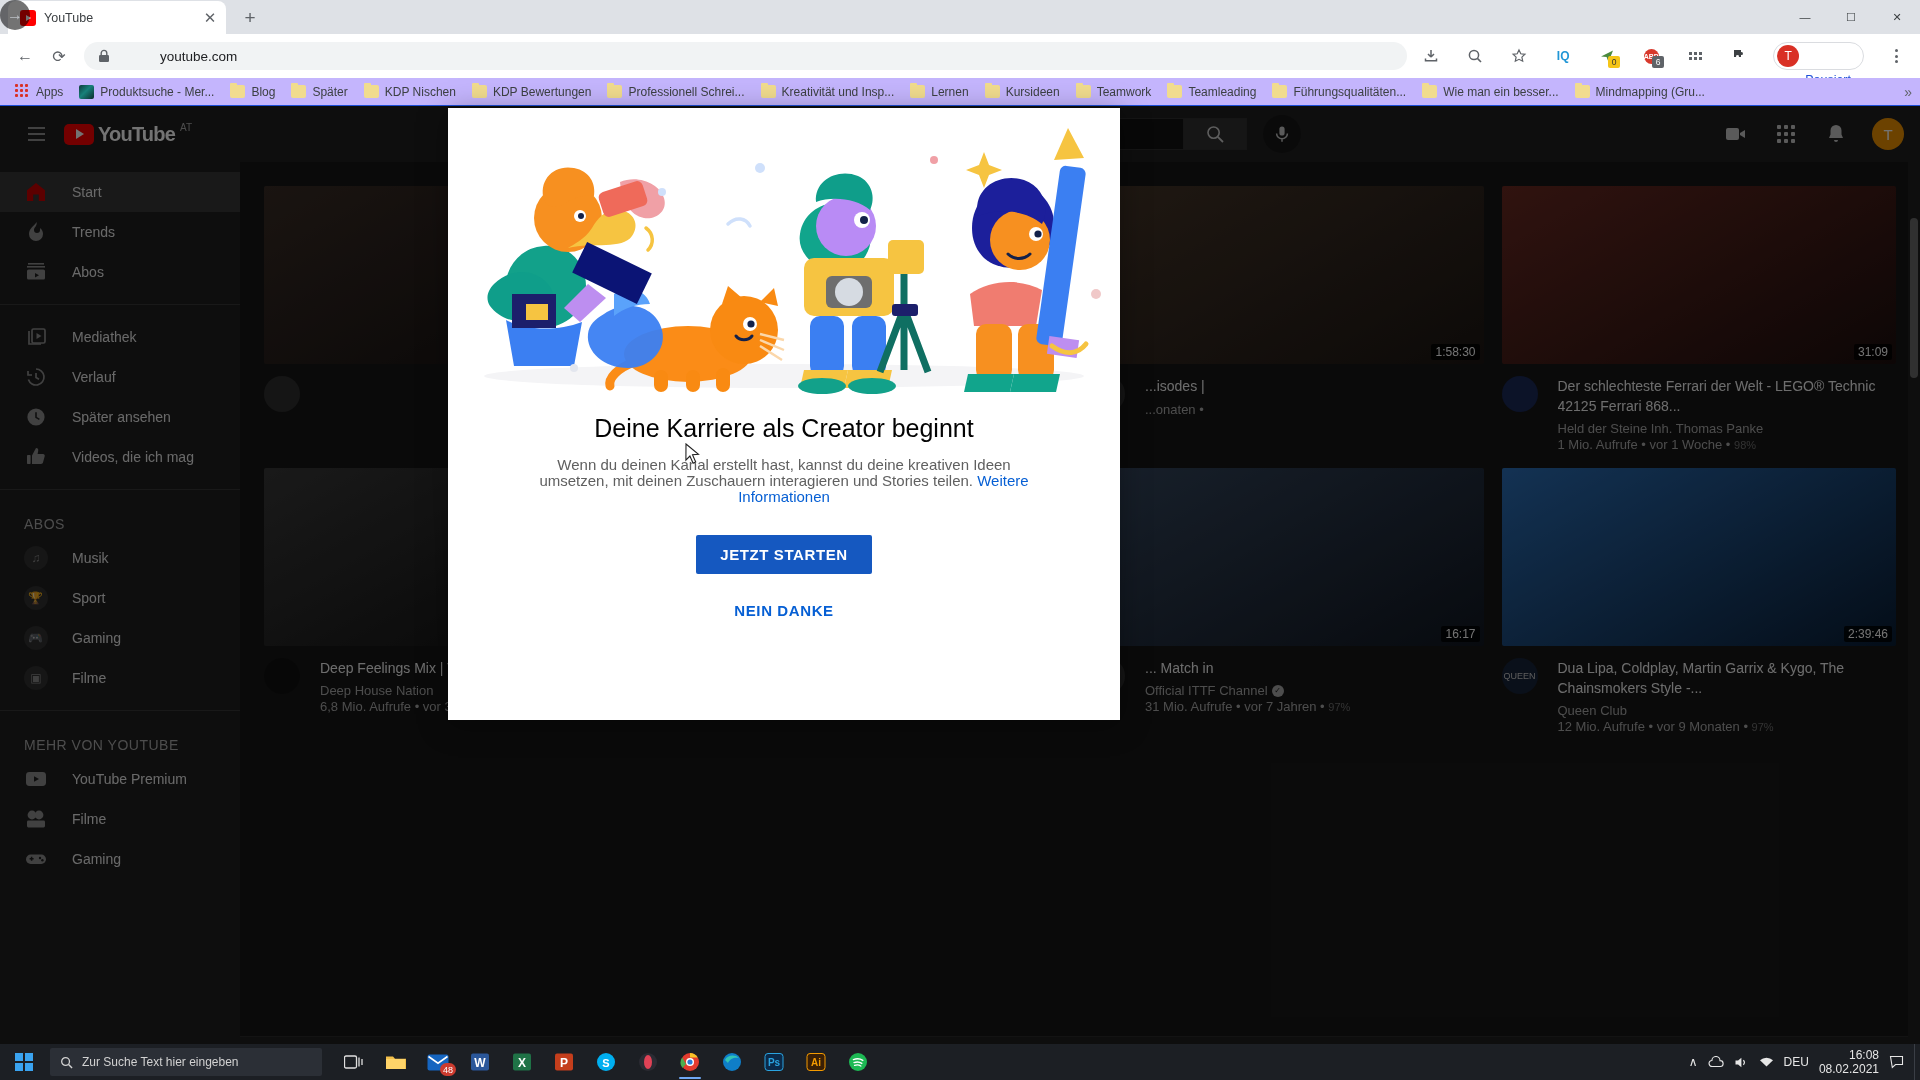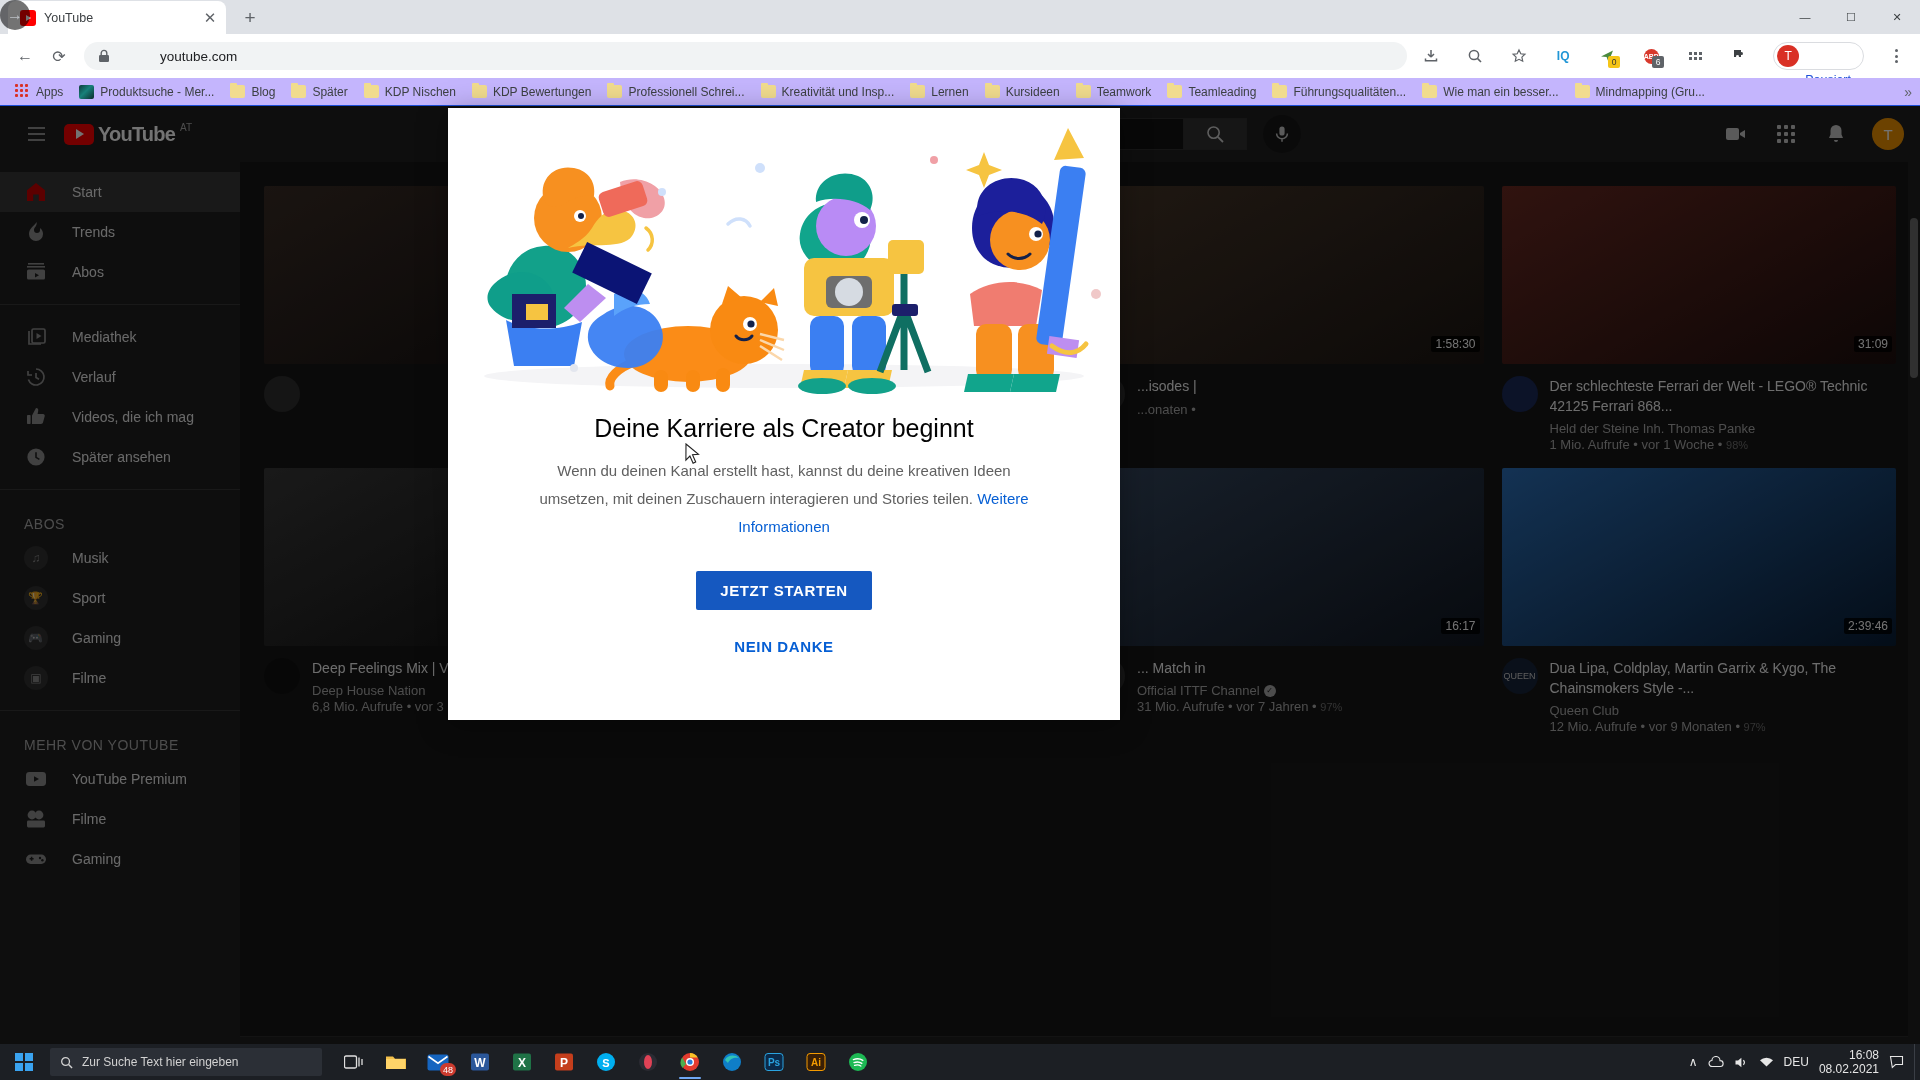--- a/index.html
+++ b/index.html
@@ -218,25 +218,25 @@
   .yt-content { flex: 1; padding: 24px 24px 0 24px; overflow: hidden; }
   .vgrid {
     display: grid; grid-template-columns: repeat(4, 1fr); gap: 16px 18px;
   }
   .vcard { width: 100%; }
   .vthumb {
     width: 100%; height: 178px; border-radius: 2px; position: relative;
     overflow: hidden; background: #303030;
   }
   .vdur {
-    position: absolute; right: 4px; bottom: 12px; background: rgba(0,0,0,0.8);
+    position: absolute; right: 4px; bottom: 4px; background: rgba(0,0,0,0.8);
     color: #fff; font-size: 12px; font-weight: 500; padding: 1px 4px;
     border-radius: 2px;
   }
-  .vmeta { display: flex; gap: 12px; padding-top: 12px; }
+  .vmeta { display: flex; gap: 20px; padding-top: 12px; }
   .vav {
     width: 36px; height: 36px; border-radius: 50%; flex: 0 0 36px;
     background: #303030; display: flex; align-items: center;
     justify-content: center; font-size: 9px; color: #ccc; overflow: hidden;
   }
   .vtext { flex: 1; min-width: 0; }
   .vtitle {
     font-size: 14px; font-weight: 500; color: #f1f1f1; line-height: 20px;
     max-height: 40px; overflow: hidden;
   }
@@ -280,21 +280,21 @@
     position: absolute; left: 448px; top: 108px; width: 672px; height: 612px;
     background: #fff; z-index: 50; display: flex; flex-direction: column;
     align-items: center; box-shadow: 0 4px 28px rgba(0,0,0,0.35);
   }
   .modal-art { width: 672px; height: 290px; position: relative; overflow: hidden; }
   .modal-title {
     font-size: 25px; color: #030303; font-weight: 400; margin-top: 16px;
     font-family: "Liberation Sans", sans-serif;
   }
   .modal-desc {
-    font-size: 15px; color: #606060; line-height: 28px; text-align: center;
+    font-size: 15px; color: #606060; line-height: 16px; text-align: center;
     width: 520px; margin-top: 14px;
   }
   .modal-link { color: #065fd4; }
   .modal-cta {
     margin-top: 30px; background: #1558c0; color: #fff; border: none;
     font-size: 15px; font-weight: 700; letter-spacing: 0.6px;
     padding: 11px 24px; border-radius: 2px; font-family: "Liberation Sans", sans-serif;
   }
   .modal-sec {
     margin-top: 20px; background: transparent; border: none; color: #065fd4;
@@ -620,34 +620,34 @@
                 <path d="M12 4a8 8 0 1 1-7.6 10.5" stroke="#909090" stroke-width="1.7" fill="none"></path>
                 <path d="M4 6v4h4" stroke="#909090" stroke-width="1.7" fill="none"></path>
                 <path d="M12 8v4.4l3 1.8" stroke="#909090" stroke-width="1.7" fill="none"></path>
               </svg>
           </span>
           <span class="sb-label">Verlauf</span>
         </div>
         <div class="sb-item">
           <span class="sb-icon">
             <svg width="24" height="24" viewBox="0 0 24 24">
+                <circle cx="12" cy="12" r="8.6" fill="#909090"></circle>
+                <path d="M12 7.2v5.2l3.4 2" stroke="#202020" stroke-width="1.6" fill="none"></path>
+              </svg>
+          </span>
+          <span class="sb-label">Später ansehen</span>
+        </div>
+        <div class="sb-item">
+          <span class="sb-icon">
+            <svg width="24" height="24" viewBox="0 0 24 24">
                 <path d="M8 10.5 12 3c1.8 0 2.6 1.2 2.2 3L13.6 9H19c1.2 0 2 1 1.7 2.2l-1.7 6.4c-.3 1-1 1.4-2 1.4H8z" fill="#909090"></path>
                 <rect x="3" y="10" width="3.6" height="9" rx="0.7" fill="#909090"></rect>
               </svg>
           </span>
           <span class="sb-label">Videos, die ich mag</span>
-        </div>
-        <div class="sb-item">
-          <span class="sb-icon">
-            <svg width="24" height="24" viewBox="0 0 24 24">
-                <circle cx="12" cy="12" r="8.6" fill="#909090"></circle>
-                <path d="M12 7.2v5.2l3.4 2" stroke="#202020" stroke-width="1.6" fill="none"></path>
-              </svg>
-          </span>
-          <span class="sb-label">Später ansehen</span>
         </div>
 
         <div class="sb-div"></div>
         <div class="sb-head">ABOS</div>
 
         <div class="sb-item">
           <span class="sb-circle">♫</span>
           <span class="sb-label">Musik</span>
         </div>
         <div class="sb-item">

